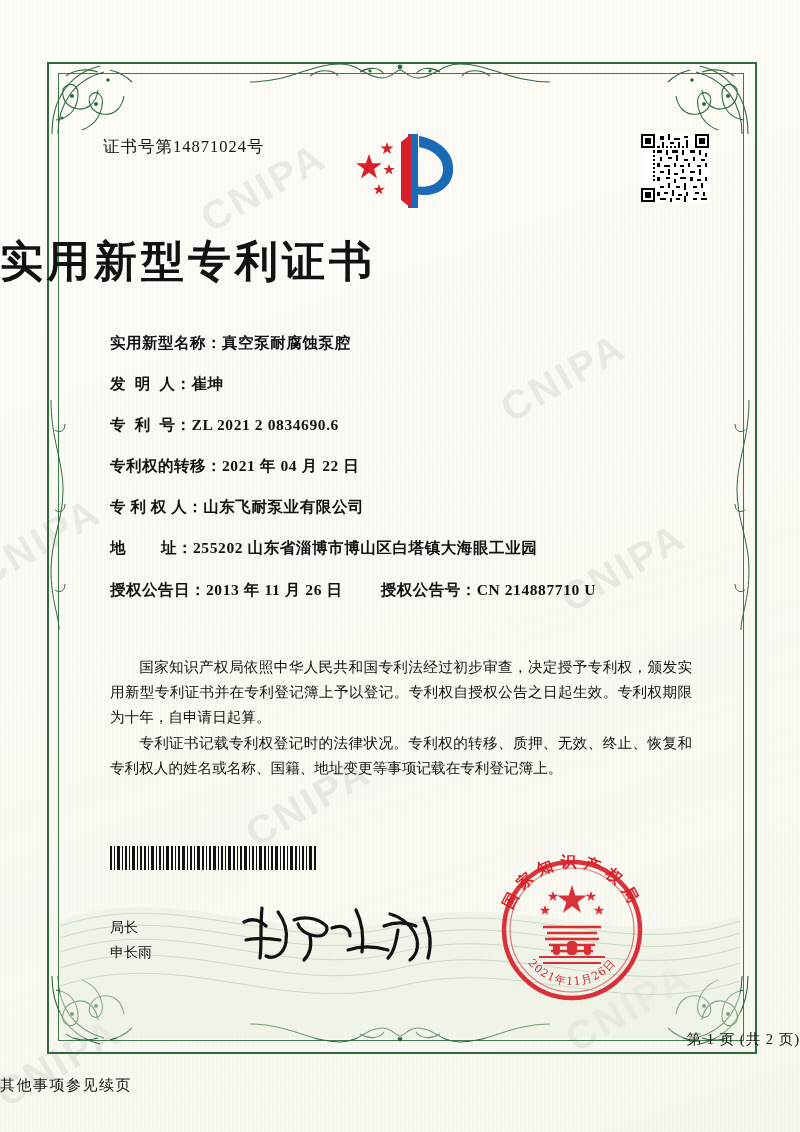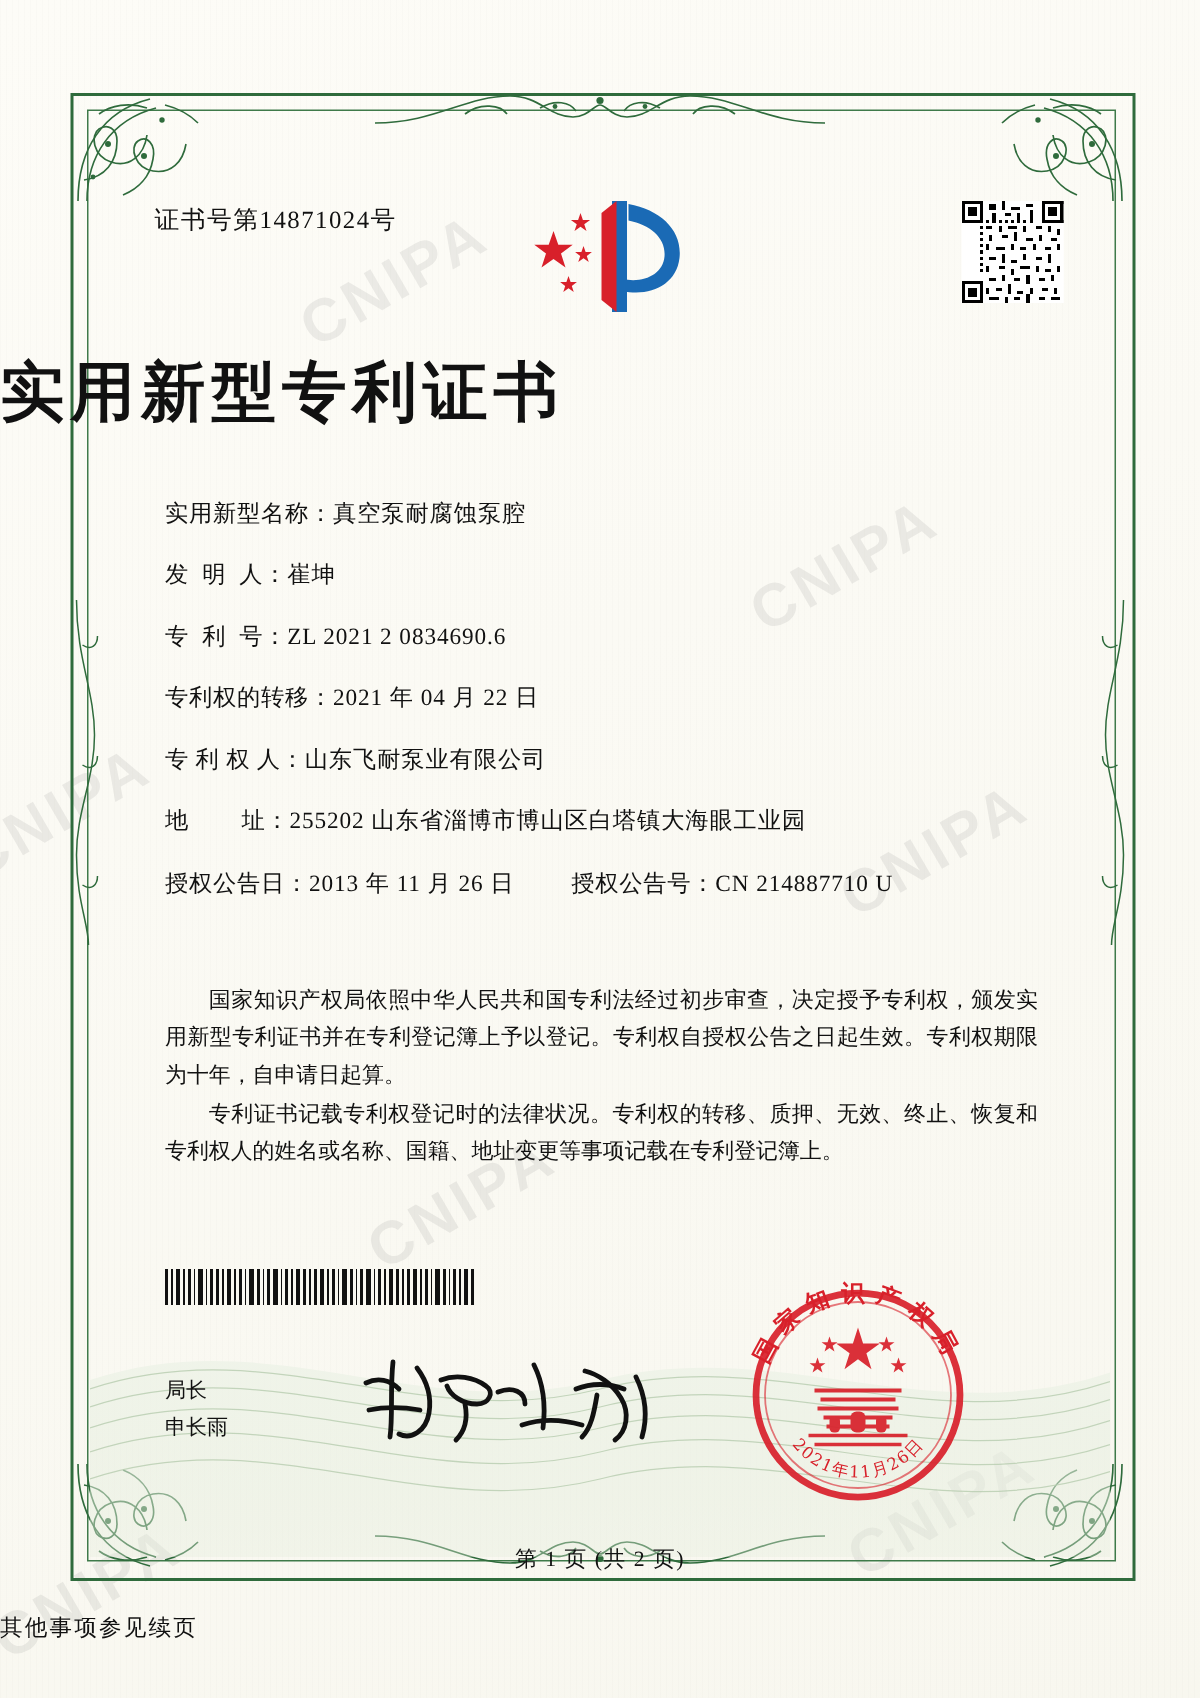--- a/index.html
+++ b/index.html
@@ -132,20 +132,21 @@
     letter-spacing: 4px;
     color: #111;
     font-family: "DejaVu Serif", "Liberation Serif", serif;
   }
 
   
   .fields {
     position: absolute;
     left: 110px; top: 334px;
     width: 590px;
+    font-weight: bold;
   }
   .field-row {
     display: flex;
     align-items: baseline;
     margin-bottom: 22.5px;
     font-size: 15.5px;
     color: #111;
     line-height: 1.2;
   }
   .field-label {
@@ -210,21 +211,21 @@
     position: absolute;
     left: 487px; top: 845px;
     width: 170px; height: 170px;
   }
 
   
   .page-footer {
     position: absolute;
     left: 0; top: 1030px;
     width: 800px;
-    text-align: center;
+    text-align: right;
     font-size: 14.5px;
     color: #111;
     letter-spacing: 1px;
   }
   .note-footer {
     position: absolute;
     left: 0; top: 1076px;
     width: 676px;
     text-align: left;
     font-size: 15px;

